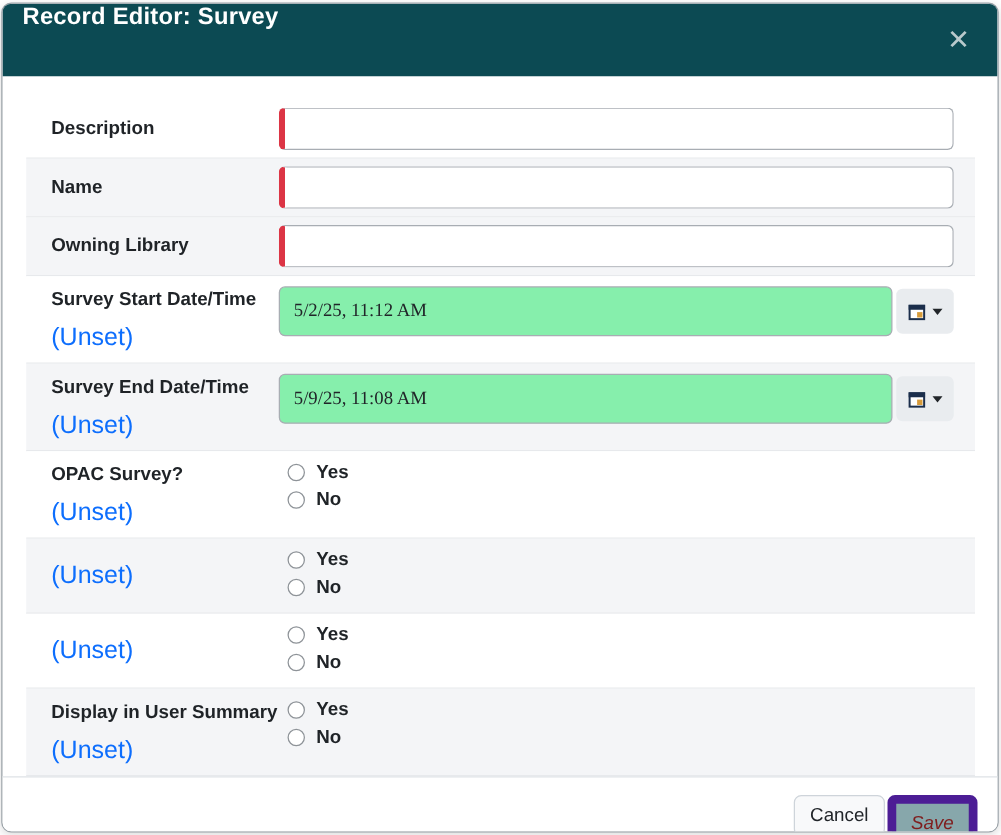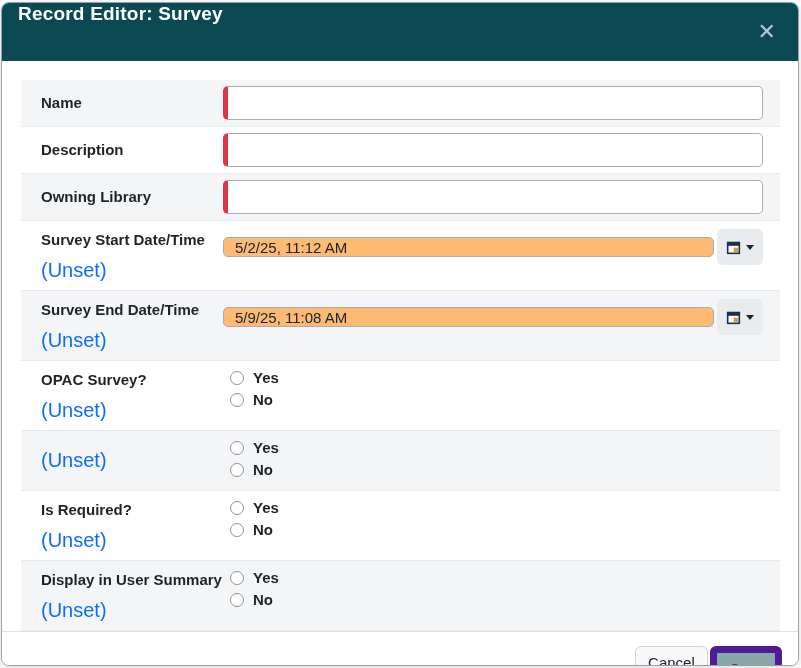--- a/index.html
+++ b/index.html
@@ -95,29 +95,29 @@
     background: #ffffff;
     font-size: 15px;
     color: #212529;
     padding: 0 10px;
     outline: none;
     font-family: "Liberation Sans", sans-serif;
   }
   .input-group { display: flex; align-items: center; width: 100%; }
   .date-input {
     flex: 1 1 auto;
-    height: 20px;
+    height: 40px;
     border: 1px solid #a8adb3;
     border-radius: 5px;
-    background: #fdba74;
+    background: #86efac;
     font-size: 15px;
     color: #212529;
     padding: 0 11px;
     outline: none;
-    font-family: Liberation Sans, sans-serif;
+    font-family: Liberation Serif, serif;
   }
   .cal-btn {
     flex: 0 0 auto;
     margin-left: 3px;
     width: 46px;
     height: 36px;
     background: #e9ecef;
     border: none;
     border-radius: 5px;
     display: flex;
@@ -183,32 +183,32 @@
 
 <div class="modal">
 
   <div class="modal-header">
     <span class="modal-title">Record Editor: Survey</span>
     <button class="close-btn">✕</button>
   </div>
 
   <div class="modal-body">
 
+    <div class="form-row">
+      <div class="label-col">
+        <span class="field-label">Description</span>
+      </div>
+      <div class="value-col">
+        <input type="text" class="text-input" value="" style="">
+      </div>
+    </div>
+
     <div class="form-row alt">
       <div class="label-col">
         <span class="field-label">Name</span>
-      </div>
-      <div class="value-col">
-        <input type="text" class="text-input" value="" style="">
-      </div>
-    </div>
-
-    <div class="form-row">
-      <div class="label-col">
-        <span class="field-label">Description</span>
       </div>
       <div class="value-col">
         <input type="text" class="text-input" value="" style="">
       </div>
     </div>
 
     <div class="form-row alt">
       <div class="label-col">
         <span class="field-label">Owning Library</span>
       </div>
@@ -293,21 +293,20 @@
           <div class="radio-opt">
             <span class="radio-circle"></span>
             <span class="radio-label">No</span>
           </div>
         </div>
       </div>
     </div>
 
     <div class="form-row tall">
       <div class="label-col">
-        <div class="field-label">Is Required?</div>
         <span class="unset-link">(Unset)</span>
       </div>
       <div class="value-col stack">
         <div class="radio-group">
           <div class="radio-opt">
             <span class="radio-circle"></span>
             <span class="radio-label">Yes</span>
           </div>
           <div class="radio-opt">
             <span class="radio-circle"></span>

